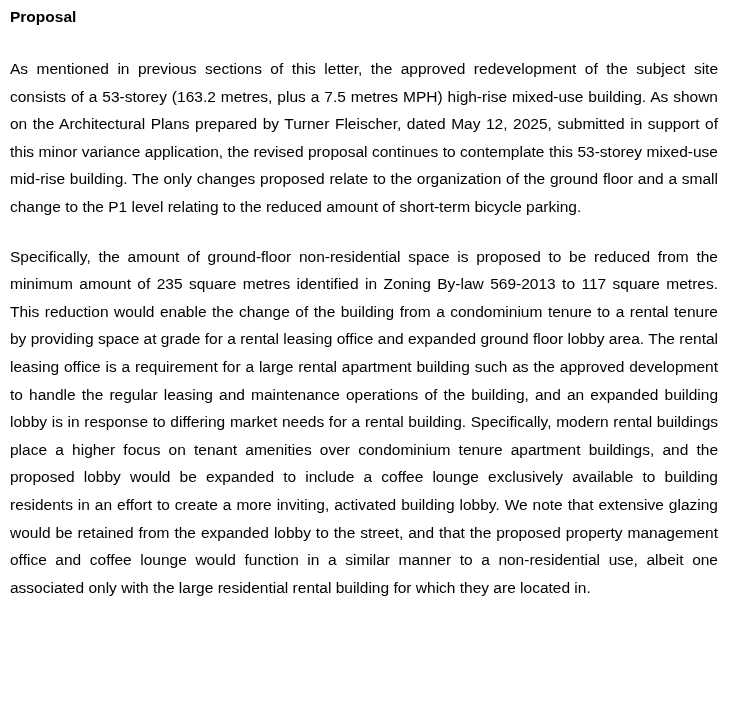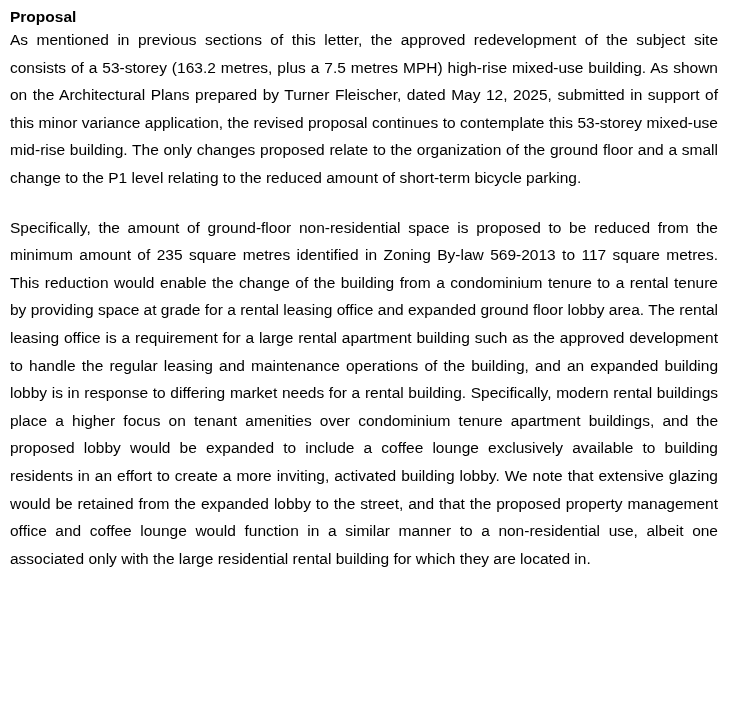--- a/index.html
+++ b/index.html
@@ -25,20 +25,21 @@
     text-align: left;
   }
   .body-paragraph {
     font-size: 15.5px;
     font-weight: normal;
     line-height: 27.6px;
     text-align: justify;
     margin: 0;
   }
   .body-paragraph.first {
+    margin-top: 29px;
   }
   .body-paragraph.second {
     margin-top: 22px;
   }
 </style>
 </head>
 <body>
 
 <div class="page">
   <h1 class="heading">Proposal</h1>

